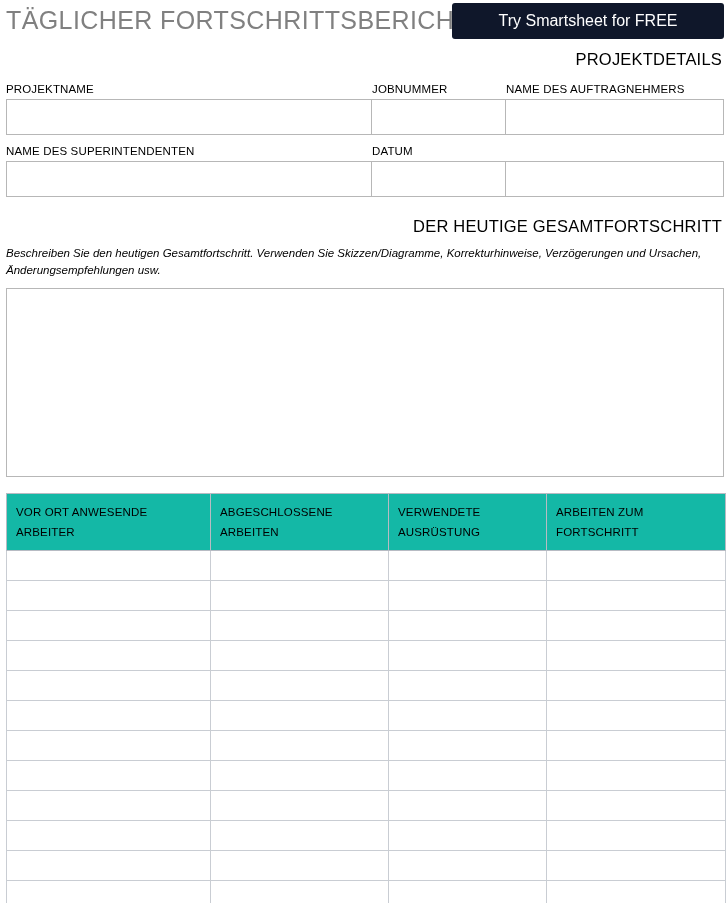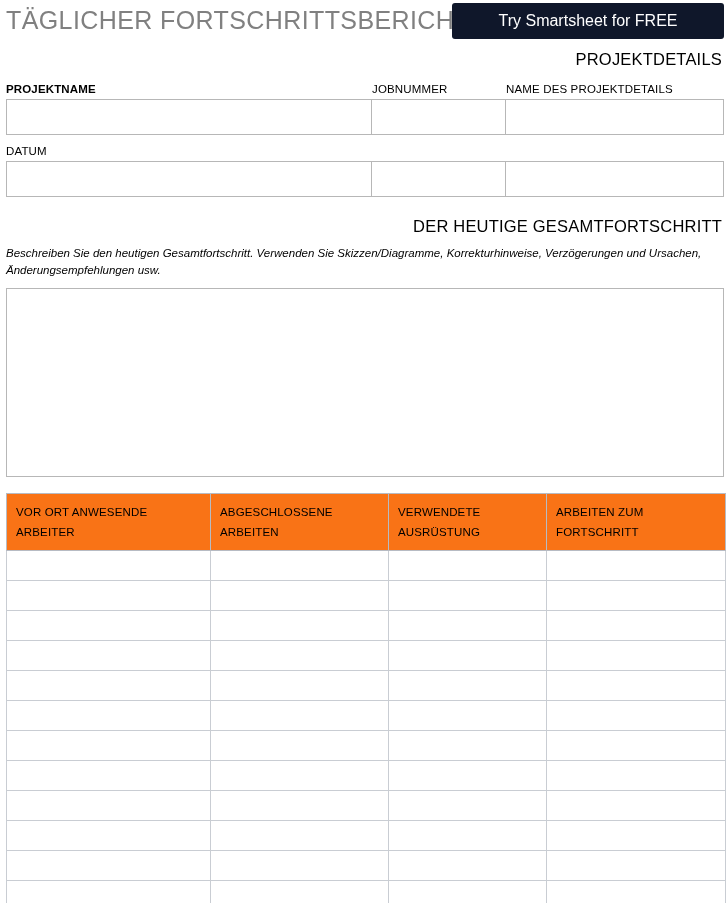--- a/index.html
+++ b/index.html
@@ -85,21 +85,21 @@
     width: 718px;
     margin-left: 2px;
   }
   .label-row .lbl {
     font-size: 11.5px;
     color: #000000;
     letter-spacing: 0.15px;
     padding-bottom: 4px;
     white-space: nowrap;
   }
-  .col-a { width: 366px; font-weight: bold; }
+  .col-a { width: 366px; }
   .col-b { width: 134px; }
   .col-c { width: 218px; }
 
   .field-row {
     display: flex;
     width: 718px;
     margin-left: 2px;
     border: 1px solid #b7b7b7;
     box-sizing: border-box;
     height: 36px;
@@ -128,21 +128,21 @@
   }
 
   
   .log-table {
     margin: 16px 0 0 2px;
     width: 719px;
     border-collapse: collapse;
     table-layout: fixed;
   }
   .log-table th {
-    background: #f97316;
+    background: #14b8a6;
     border: 1px solid #b7bbc3;
     font-size: 11.5px;
     font-weight: 400;
     text-align: left;
     vertical-align: top;
     padding: 8px 8px 8px 9px;
     line-height: 20px;
     letter-spacing: 0.15px;
     height: 43px;
     box-sizing: border-box;
@@ -172,30 +172,31 @@
     <button class="cta-button">Try Smartsheet for FREE</button>
   </div>
 
   <div class="section-heading">PROJEKTDETAILS</div>
 
   <div class="details-block">
 
     <div class="label-row">
       <div class="lbl col-a">PROJEKTNAME</div>
       <div class="lbl col-b">JOBNUMMER</div>
-      <div class="lbl col-c">NAME DES PROJEKTDETAILS</div>
+      <div class="lbl col-c">NAME DES AUFTRAGNEHMERS</div>
     </div>
 
     <div class="field-row">
       <div class="cell fcol-a"></div>
       <div class="cell fcol-b"></div>
       <div class="cell fcol-c"></div>
     </div>
 
     <div class="label-row second">
+      <div class="lbl col-a">NAME DES SUPERINTENDENTEN</div>
       <div class="lbl col-b">DATUM</div>
     </div>
 
     <div class="field-row">
       <div class="cell fcol-a"></div>
       <div class="cell fcol-b"></div>
       <div class="cell fcol-c"></div>
     </div>
 
   </div>

